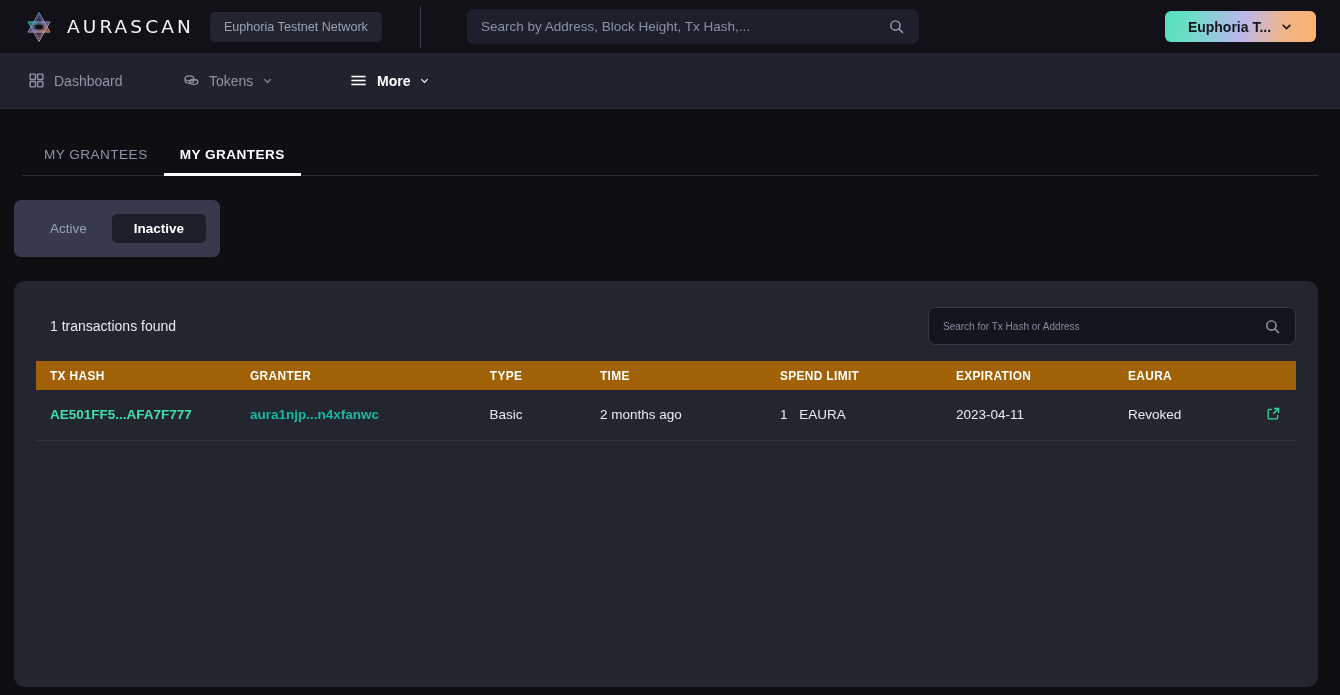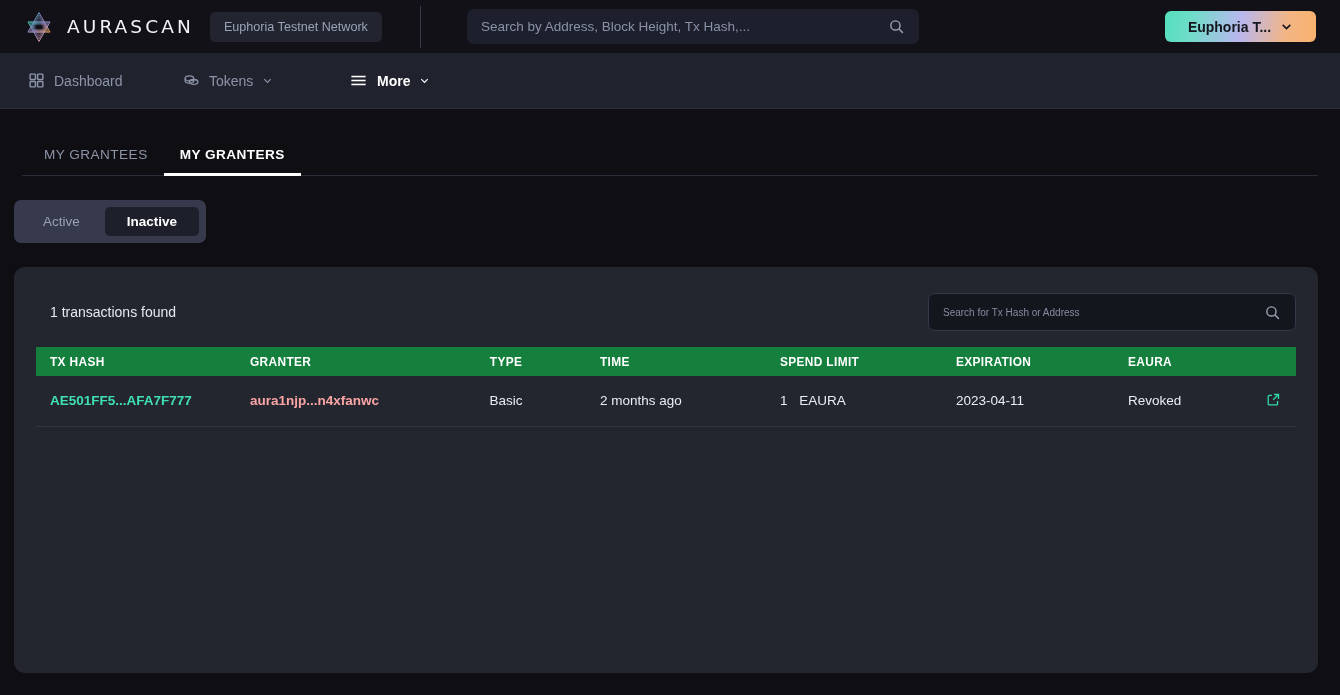--- a/index.html
+++ b/index.html
@@ -135,21 +135,21 @@
     font-weight: 500;
   }
   .tab.active { color: #ffffff; font-weight: bold; border-bottom-color: #ffffff; }
 
   
   .seg-wrap { padding: 24px 22px 0 14px; }
   .segmented {
     display: inline-flex;
     background: #363a4c;
     border-radius: 7px;
-    padding: 7px;
+    padding: 14px;
     gap: 3px;
   }
   .seg-btn {
     font-size: 13.5px;
     padding: 7px 22px;
     border-radius: 5px;
     color: #9aa1b4;
     cursor: pointer;
     font-weight: 500;
   }
@@ -192,39 +192,39 @@
     border: none;
     outline: none;
     color: #a16207;
     font-size: 10px;
     font-family: "Liberation Sans", sans-serif;
   }
   .card-search input::placeholder { color: #858ca0; }
 
   
   table { width: 100%; border-collapse: collapse; margin-top: 14px; }
-  thead tr { background: #15803d; height: 29px; margin-top: 13px; }
+  thead tr { background: #a16207; height: 29px; margin-top: 13px; }
   th {
     text-align: left;
     color: #ffffff;
     font-size: 11.9px;
     font-weight: bold;
     letter-spacing: 0.35px;
     padding: 0 0 0 14px;
     white-space: nowrap;
   }
   tbody tr { height: 50px; border-bottom: 1px solid #32353f; }
   td {
     color: #e9ecf3;
     font-size: 13.5px;
     padding: 0 0 0 14px;
     white-space: nowrap;
   }
   td.link { color: #3fe0b0; font-weight: bold; cursor: pointer; }
-  td.link-addr { color: #fca5a5; font-weight: bold; cursor: pointer; }
+  td.link-addr { color: #14b8a6; font-weight: bold; cursor: pointer; }
   .c-hash   { width: 200px; }
   .c-granter{ width: 176px; }
   .c-type   { width: 174px; text-align: center; }
   .c-time   { width: 180px; }
   .c-spend  { width: 176px; }
   .c-exp    { width: 172px; }
   .c-reason { width: auto; }
   .c-action { width: 44px; }
   .spend-val { display: inline-block; }
   .spend-unit { margin-left: 8px; }

